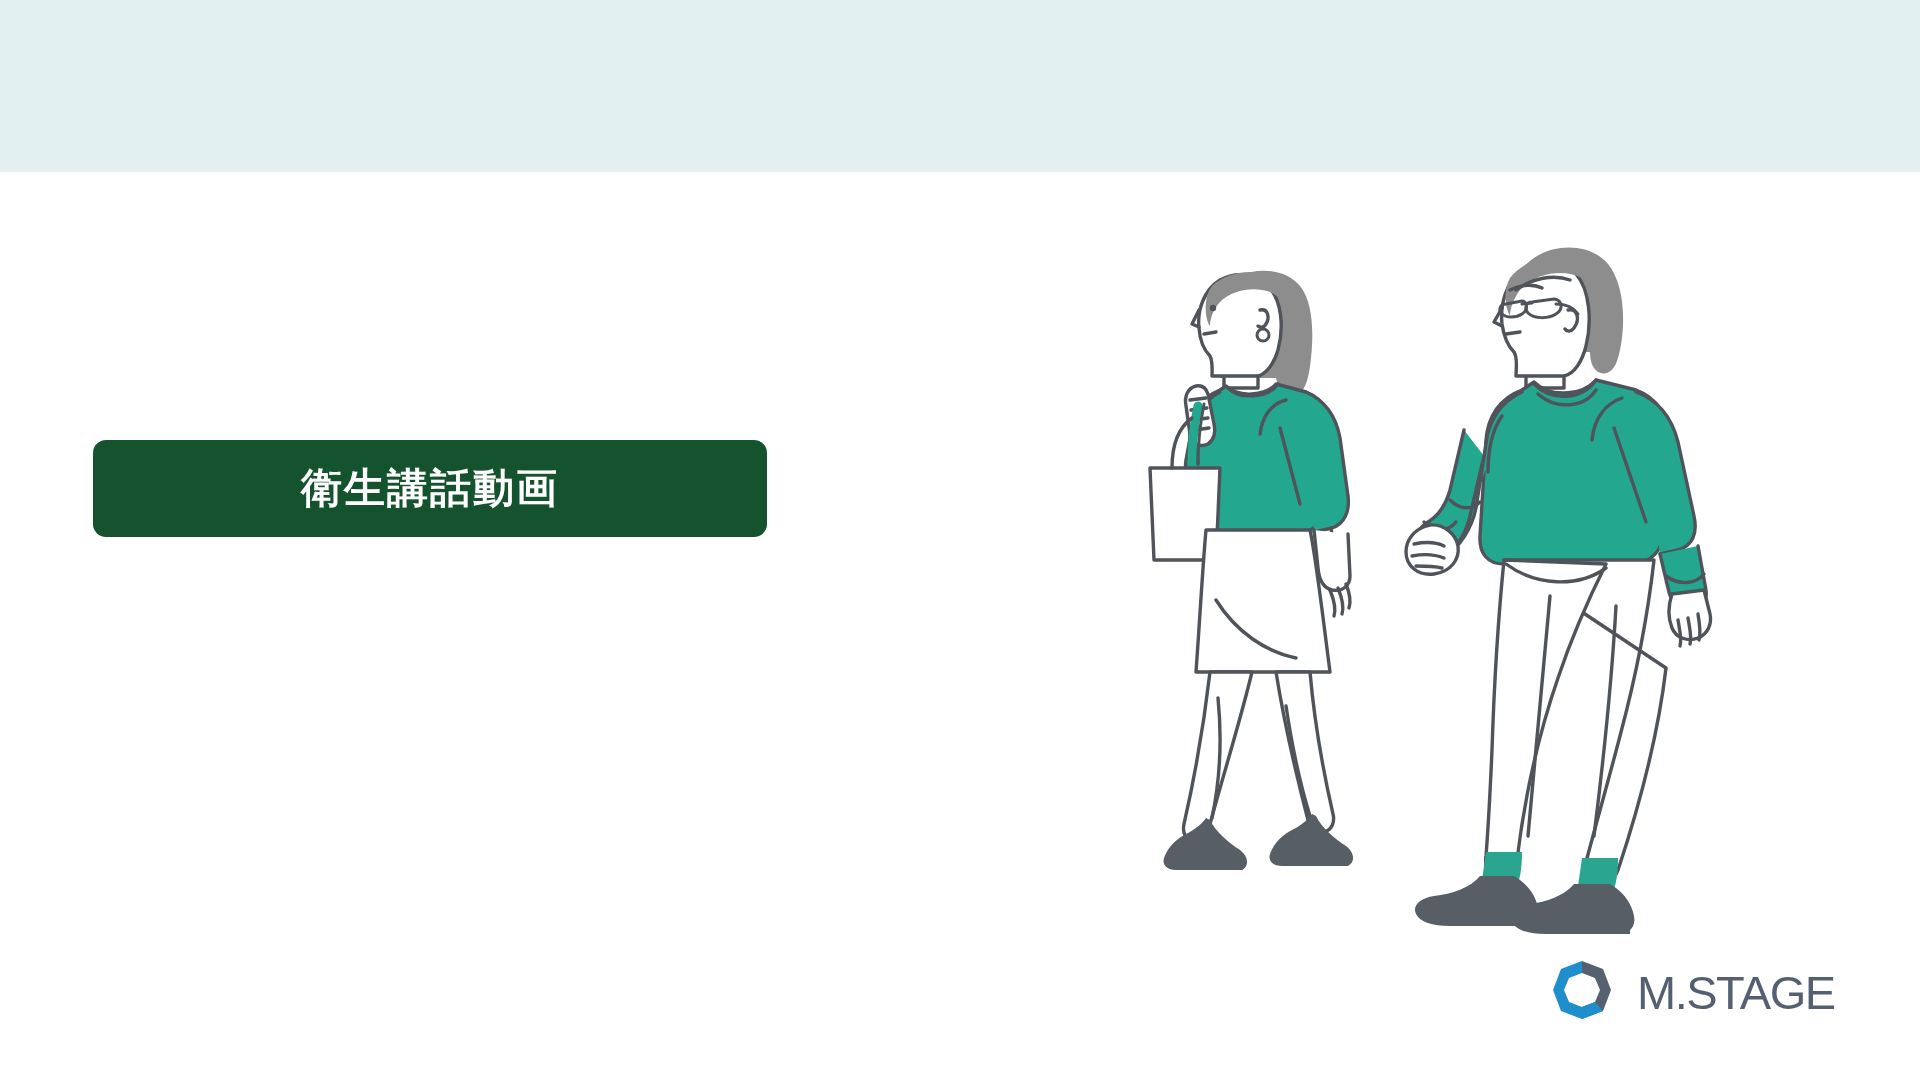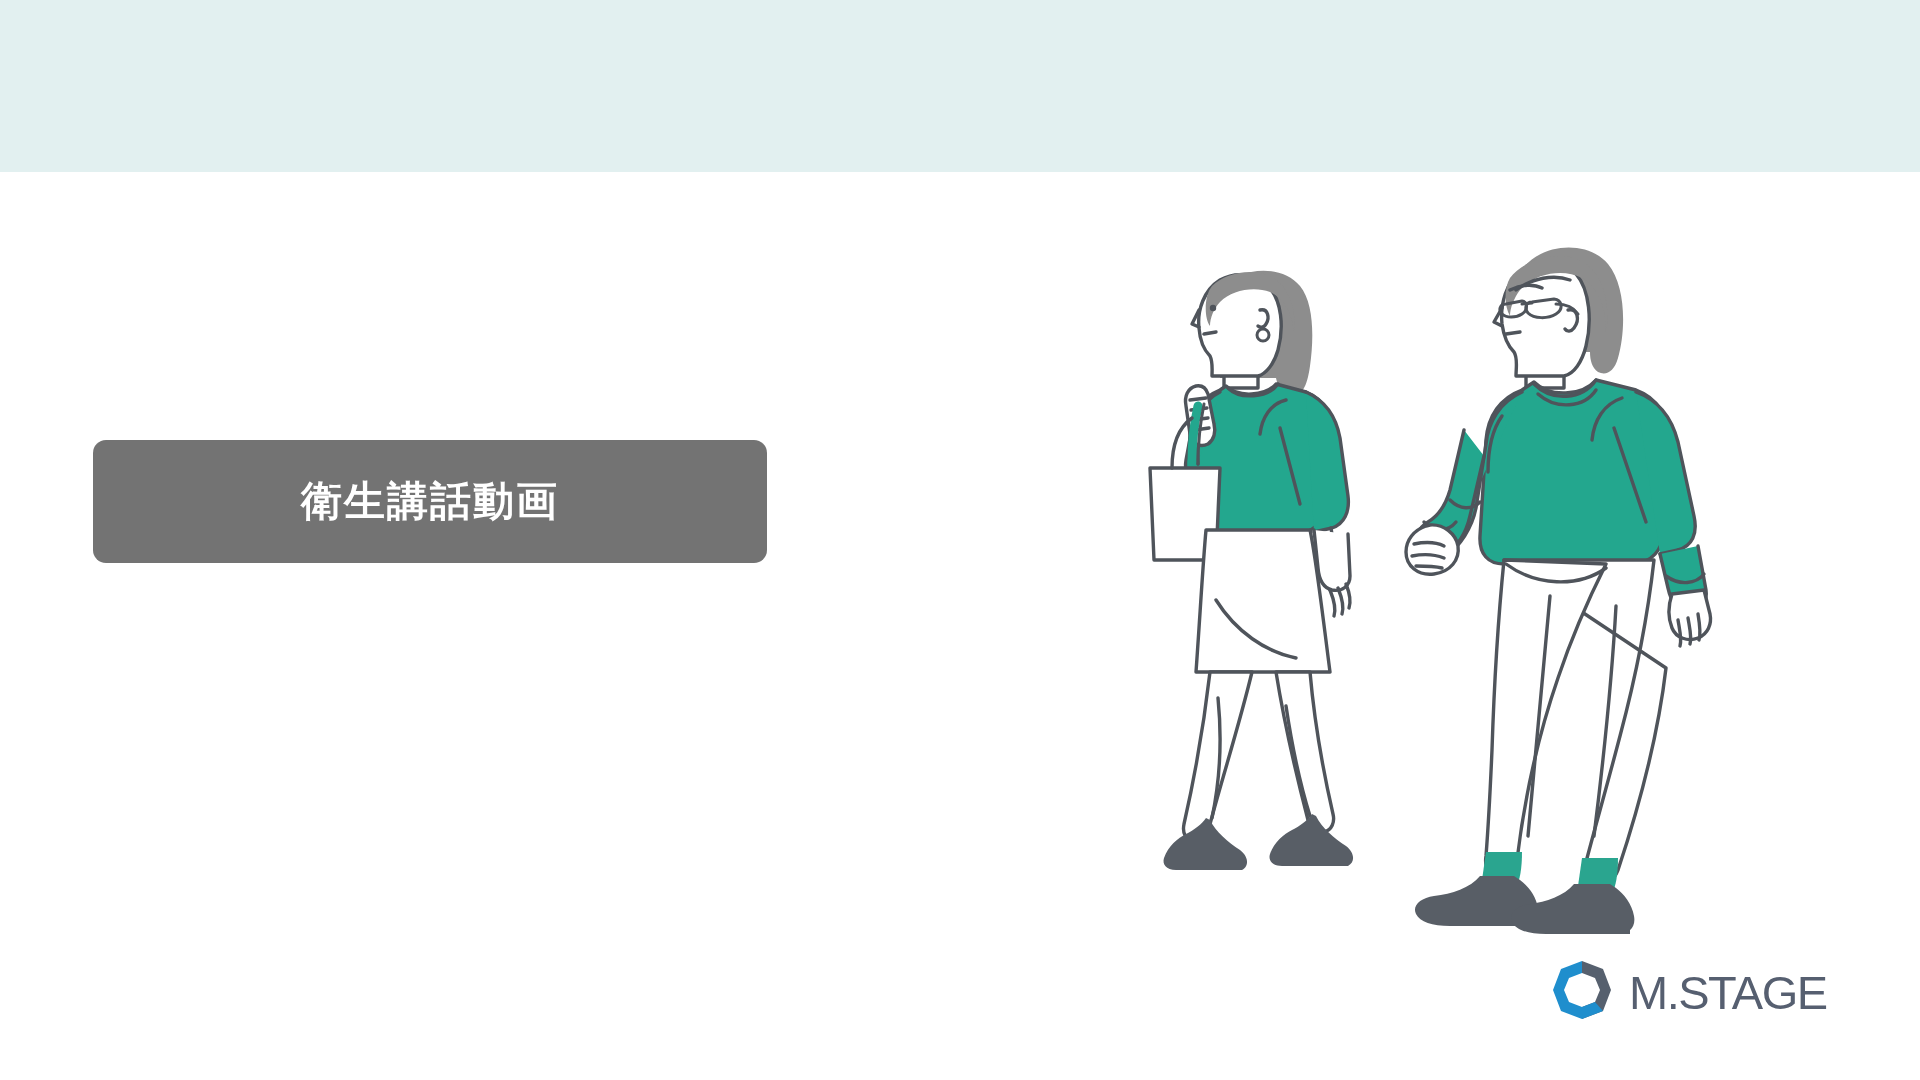--- a/index.html
+++ b/index.html
@@ -36,22 +36,22 @@
   
   .text-block {
     position: absolute;
     left: 93px;
     top: 440px;
     width: 900px;
   }
 
   .badge {
     width: 674px;
-    height: 123px;
-    background: #737373;
+    height: 97px;
+    background: #14532d;
     border-radius: 13px;
     display: flex;
     align-items: center;
     justify-content: center;
     box-sizing: border-box;
   }
   .badge-label {
     color: #ffffff;
     font-size: 41px;
     font-weight: 700;
@@ -83,21 +83,21 @@
 
   
   .logo {
     position: absolute;
     left: 1551px;
     top: 954px;
     width: 330px;
     height: 76px;
     display: flex;
     align-items: center;
-    gap: 16px;
+    gap: 24px;
   }
   .logo-mark { width: 62px; height: 66px; flex: none; }
   .logo-mark svg { display: block; width: 100%; height: 100%; }
   .logo-text {
     color: #565f70;
     font-size: 47px;
     font-weight: 400;
     letter-spacing: -1.5px;
     line-height: 1;
     font-family: "Liberation Sans", "DejaVu Sans", sans-serif;

